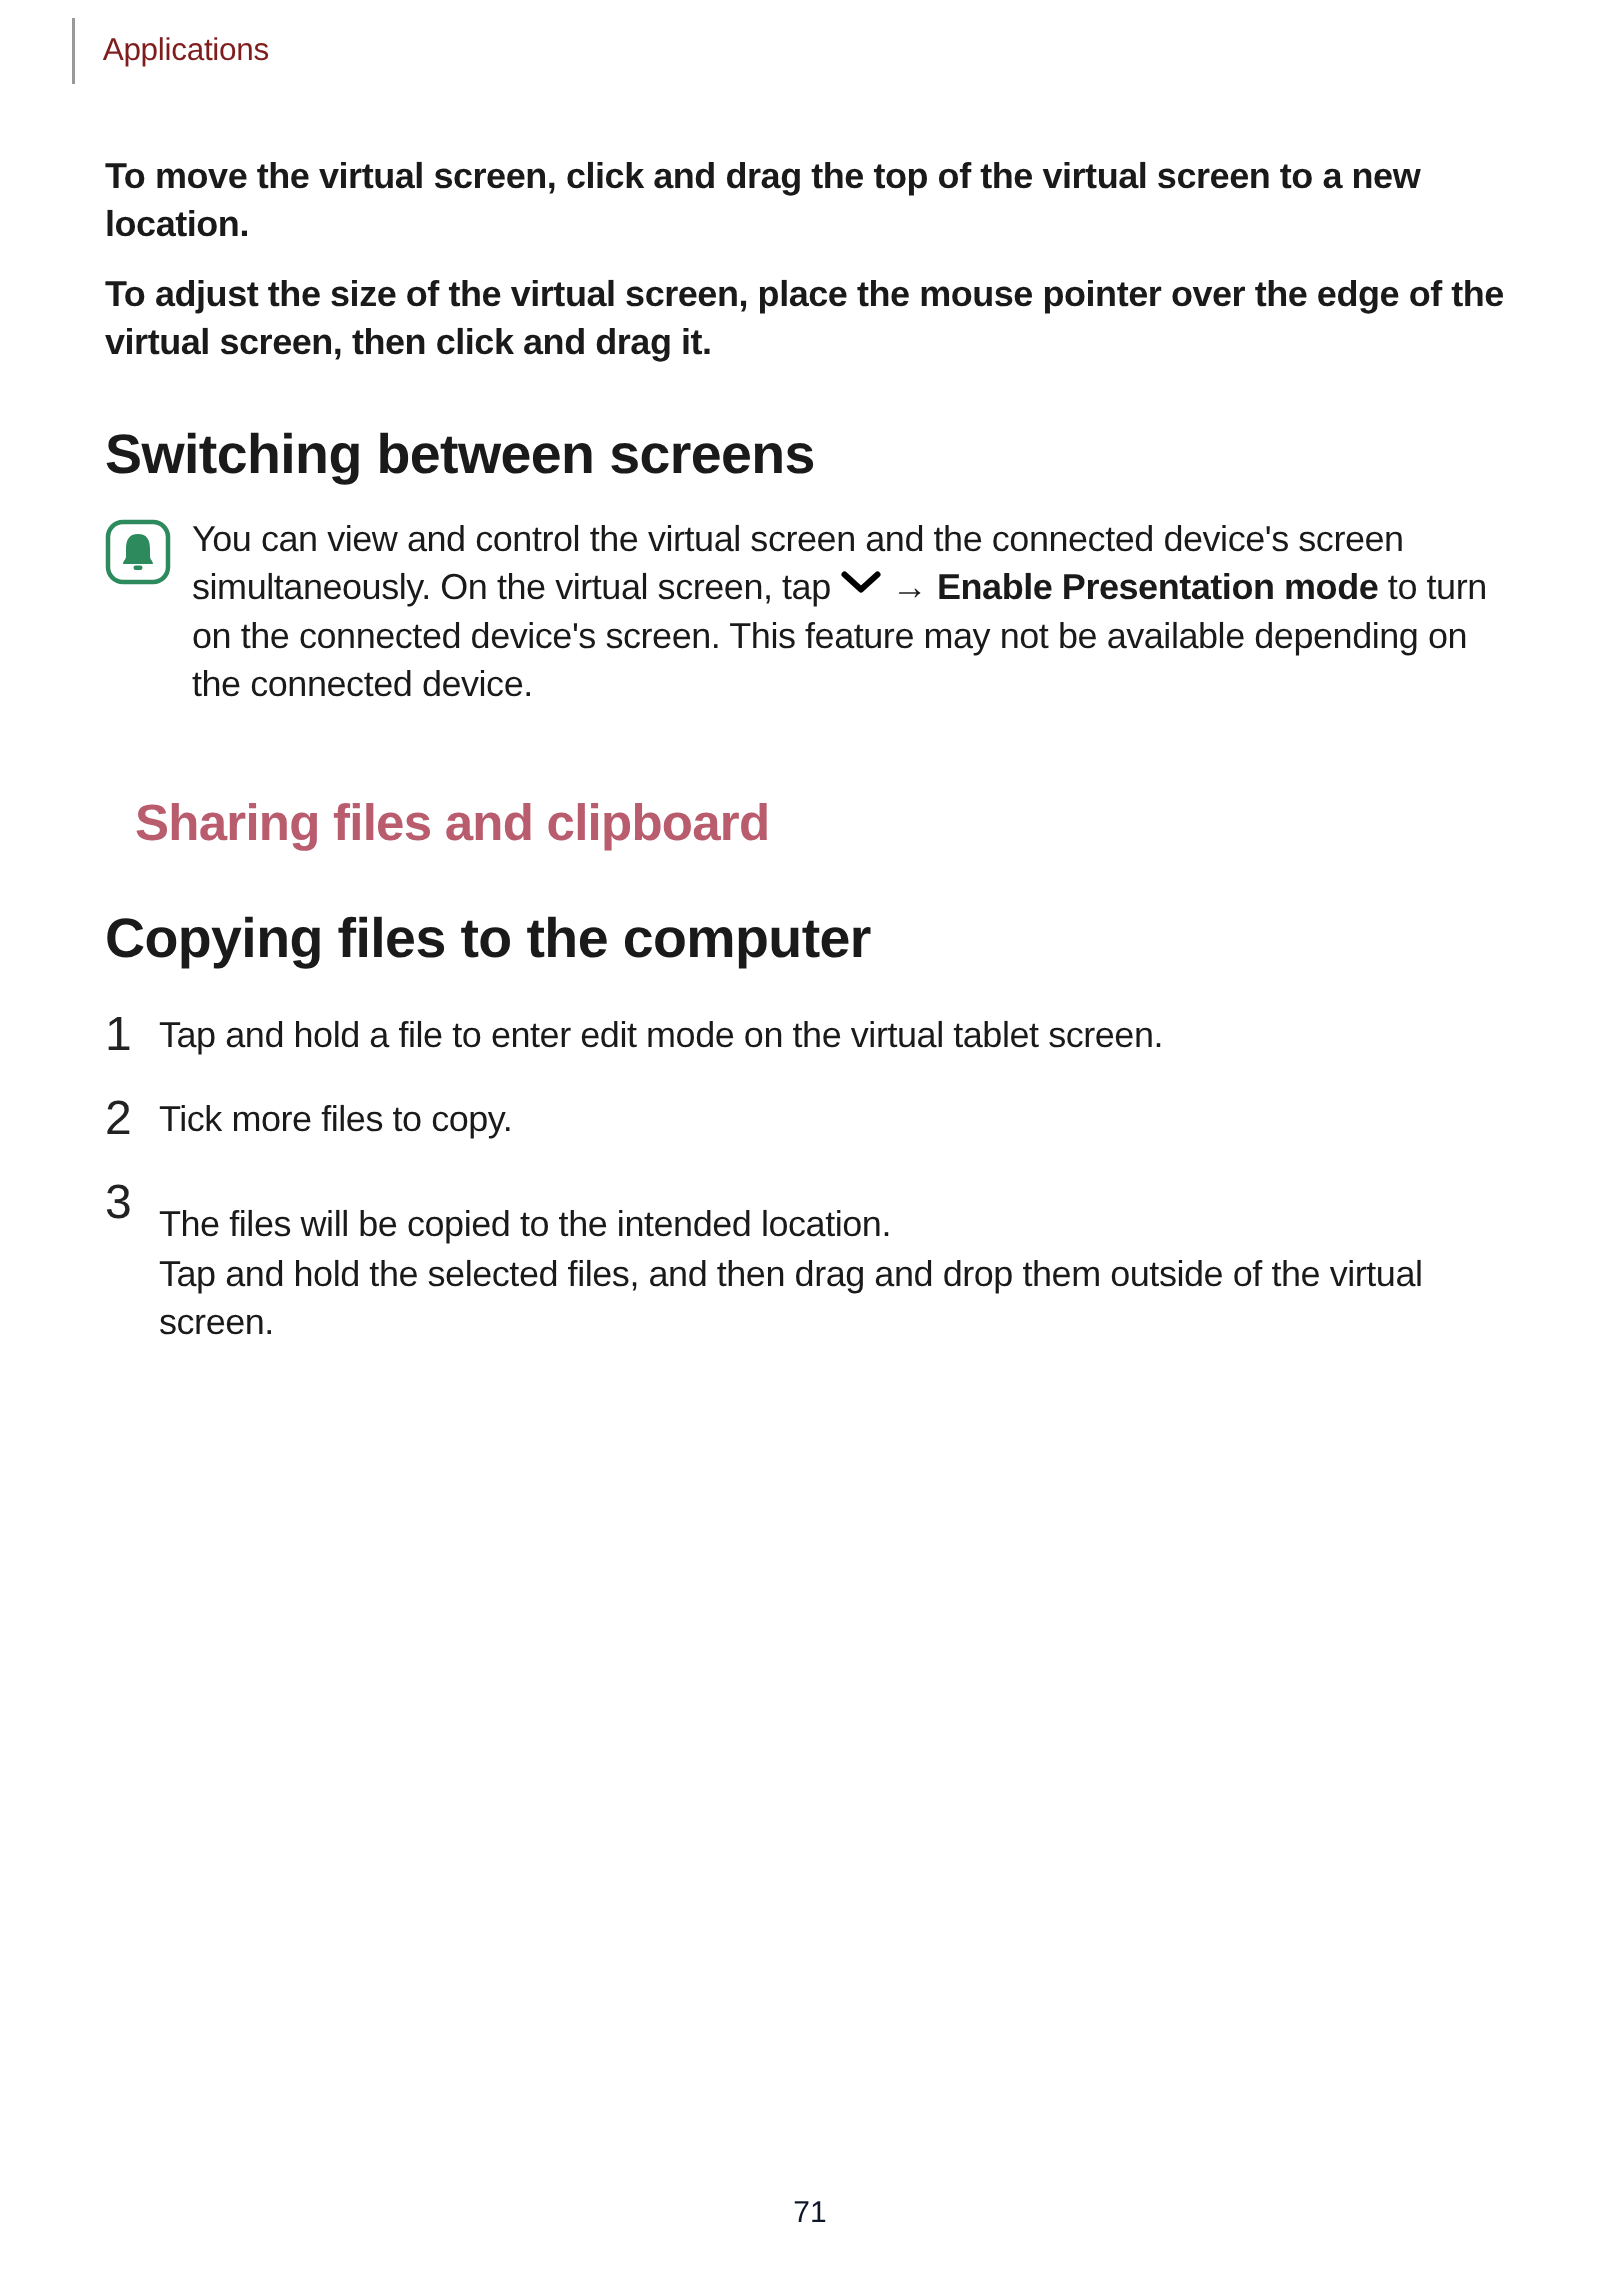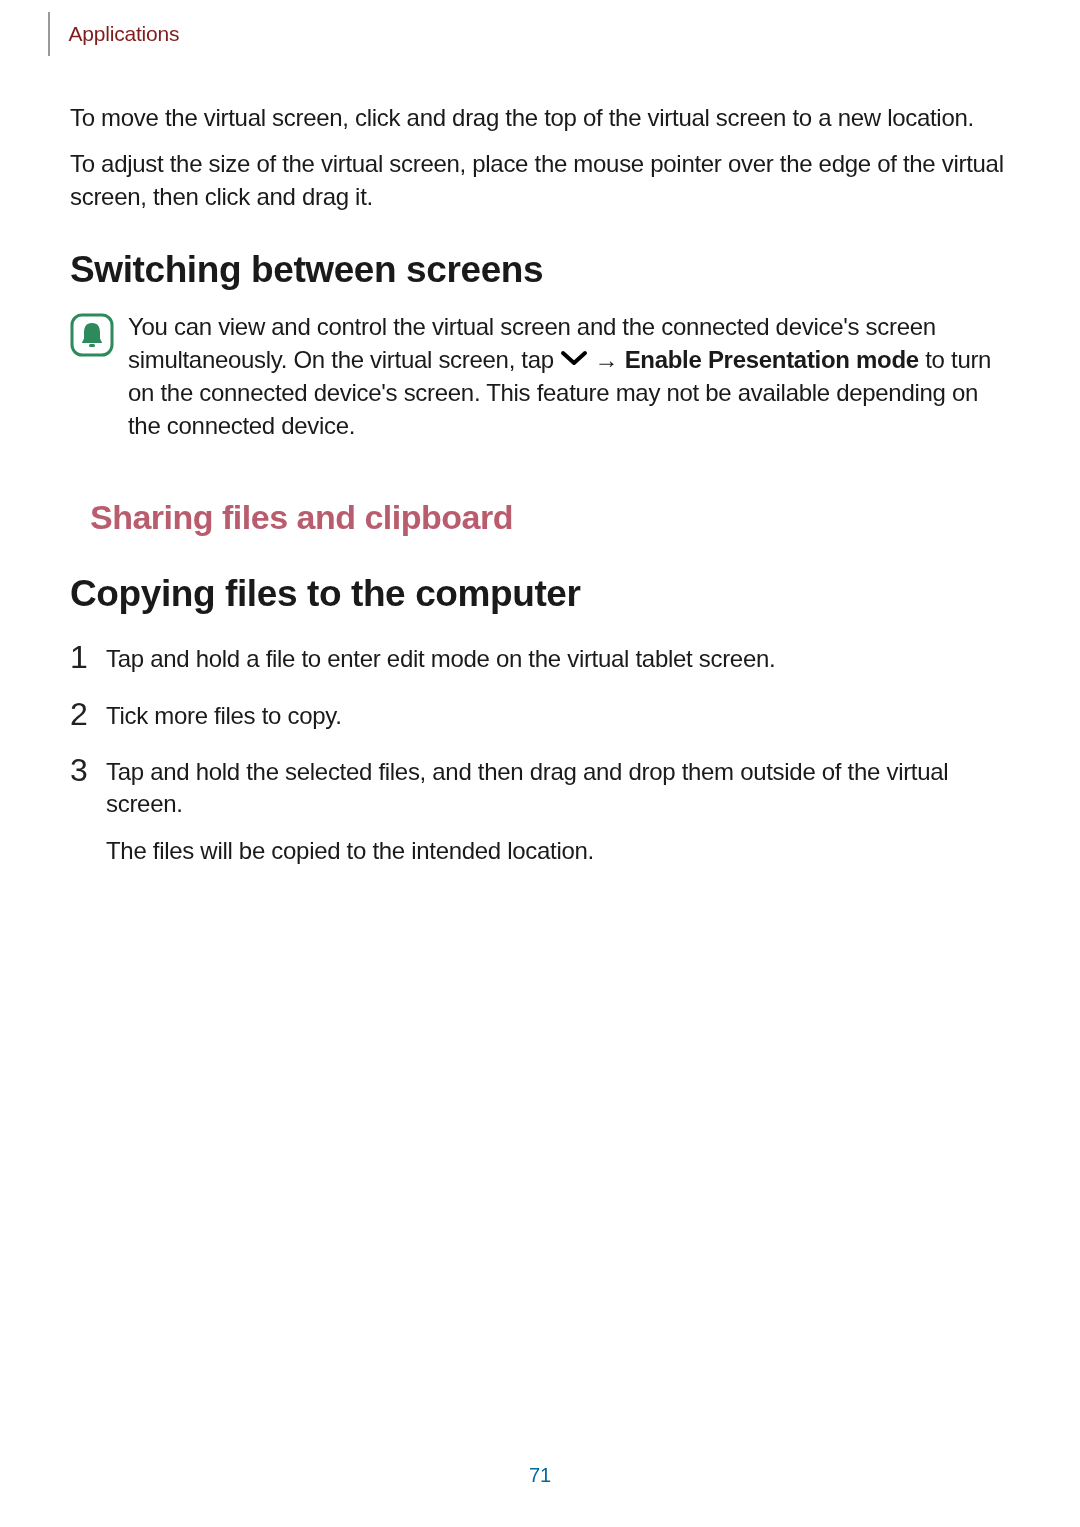--- a/index.html
+++ b/index.html
@@ -36,20 +36,21 @@
     position: absolute;
     top: 102px;
     left: 70px;
     right: 70px;
   }
   .para {
     font-size: 24px;
     line-height: 1.35;
     margin-bottom: 14px;
     letter-spacing: -0.3px;
+    font-weight: bold;
   }
   .h3 {
     font-size: 37px;
     font-weight: 700;
     margin-top: 36px;
     margin-bottom: 20px;
     letter-spacing: -0.4px;
   }
   .h2 {
     font-size: 34px;
@@ -111,21 +112,21 @@
   }
   .step-followup {
     margin-top: 14px;
   }
   .page-number {
     position: absolute;
     bottom: 40px;
     left: 0; right: 0;
     text-align: center;
     font-size: 20px;
-    color: #0369a1;
+    color: #0f172a;
   }
 </style>
 </head>
 <body>
 
 <div class="header-area">
   <span class="header-tick"></span>
   <span class="header-label">Applications</span>
 </div>
 
@@ -161,21 +162,21 @@
       <span class="step-num">1</span>
       <div class="step-body">Tap and hold a file to enter edit mode on the virtual tablet screen.</div>
     </li>
     <li class="step">
       <span class="step-num">2</span>
       <div class="step-body">Tick more files to copy.</div>
     </li>
     <li class="step">
       <span class="step-num">3</span>
       <div>
+        <div class="step-body step-followup">The files will be copied to the intended location.</div>
         <div class="step-body">Tap and hold the selected files, and then drag and drop them outside of the virtual screen.</div>
-        <div class="step-body step-followup">The files will be copied to the intended location.</div>
       </div>
     </li>
   </ol>
 
 </div>
 
 <div class="page-number">71</div>
 
 </body></html>

